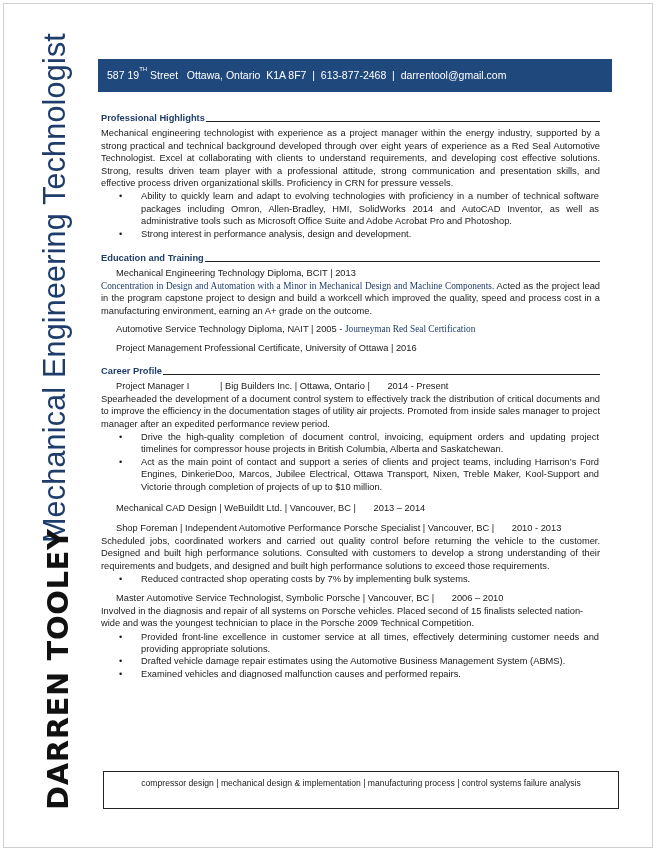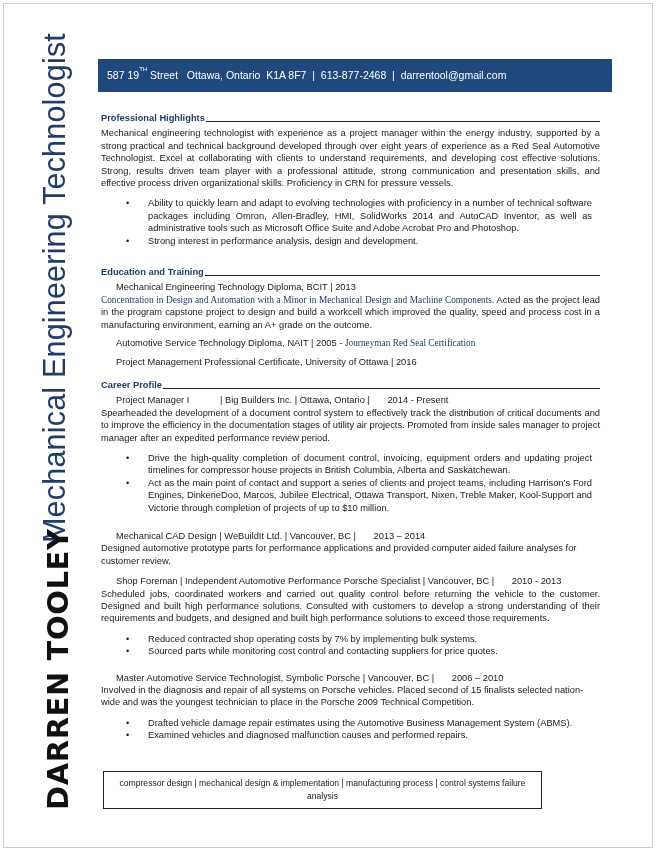--- a/index.html
+++ b/index.html
@@ -7,29 +7,29 @@
   .page-frame { position:absolute; left:3px; top:3px; width:650px; height:845px; border:1px solid #cfcfcf; box-sizing:border-box; }
   .vert { position:absolute; white-space:nowrap; transform-origin:left top; transform:rotate(-90deg); }
   .vert-title { left:37px; top:543px; font-size:30.5px; color:#1f3d6b; letter-spacing:0.2px; font-family:"Liberation Sans", sans-serif; }
   .vert-name { left:41px; top:810px; font-size:29px; font-weight:bold; color:#111; letter-spacing:0.6px; font-family:"DejaVu Sans", sans-serif; }
   .contact-bar { position:absolute; left:98px; top:59px; width:514px; height:33px; background:#1f497d; color:#fff; font-size:10.5px; line-height:33px; padding-left:9px; box-sizing:border-box; white-space:nowrap; }
   .contact-bar sup { font-size:6px; vertical-align:top; line-height:20px; }
   .content { position:absolute; left:101px; top:112px; width:499px; font-size:9.3px; line-height:12.4px; }
   .sec-head { color:#1f3d6b; font-weight:bold; font-size:9.3px; display:flex; align-items:flex-end; margin-bottom:3px; }
   .sec-head .rule { flex:1; border-bottom:1px solid #222; margin-left:1px; margin-bottom:2px; }
   p { margin:0; text-align:justify; }
-  ul { margin:8px; padding-left:39px; }
+  ul { margin:1px; padding-left:39px; }
   li { list-style:none; position:relative; text-align:justify; }
   li::before { content:"\2022"; position:absolute; left:-22px; }
   .b { font-weight:normal;padding-left:15px; }
   .blue { color:#1f3d6b;font-family:Liberation Serif, serif; }
   .gap6 { height:6px; }
   .gap8 { height:8px; }
   .gap10 { height:11px; }
-  .skills-box { position:absolute; left:103px; top:771px; width:439px; height:38px; border:1px solid #222; box-sizing:border-box; text-align:center; font-size:8.6px; line-height:13px; padding-top:5px; }
+  .skills-box { position:absolute; left:103px; top:771px; width:516px; height:38px; border:1px solid #222; box-sizing:border-box; text-align:center; font-size:8.6px; line-height:13px; padding-top:5px; }
 </style>
 </head>
 <body>
 
 <div class="page-frame"></div>
 
 <div class="vert vert-title">Mechanical Engineering Technologist</div>
 <div class="vert vert-name">DARREN TOOLEY</div>
 
 <div class="contact-bar">
@@ -77,38 +77,37 @@
     <p>Spearheaded the development of a document control system to effectively track the distribution of critical documents and to improve the efficiency in the documentation stages of utility air projects. Promoted from inside sales manager to project manager after an expedited performance review period.</p>
     <ul>
       <li>Drive the high-quality completion of document control, invoicing, equipment orders and updating project timelines for compressor house projects in British Columbia, Alberta and Saskatchewan.</li>
       <li>Act as the main point of contact and support a series of clients and project teams, including Harrison’s Ford Engines, DinkerieDoo, Marcos, Jubilee Electrical, Ottawa Transport, Nixen, Treble Maker, Kool-Support and Victorie through completion of projects of up to $10 million.</li>
     </ul>
   </div>
   <div class="gap8"></div>
 
   <div>
     <span class="b">Mechanical CAD Design</span><span style="white-space:pre;"> | WeBuildIt Ltd. | Vancouver, BC | </span><span class="b">2013 – 2014</span>
-    <p style="text-align:left;">Designed automotive prototype parts for performance applications and provided computer aided failure analyses for customer review.</p>
   </div>
   <div class="gap8"></div>
 
   <div>
     <span class="b">Shop Foreman |</span><span style="white-space:pre;margin-top:9px;"> Independent Automotive Performance Porsche Specialist | Vancouver, BC | </span><span class="b">2010 - 2013</span>
     <p>Scheduled jobs, coordinated workers and carried out quality control before returning the vehicle to the customer. Designed and built high performance solutions. Consulted with customers to develop a strong understanding of their requirements and budgets, and designed and built high performance solutions to exceed those requirements.</p>
     <ul>
       <li>Reduced contracted shop operating costs by 7% by implementing bulk systems.</li>
-      <li>Sourced parts while monitoring cost control and contacting suppliers for price quotes.</li>
     </ul>
   </div>
   <div class="gap6"></div>
 
   <div>
     <span class="b">Master Automotive Service Technologist,</span><span style="white-space:pre;"> Symbolic Porsche | Vancouver, BC | </span><span class="b">2006 – 2010</span>
     <p style="text-align:left;">Involved in the diagnosis and repair of all systems on Porsche vehicles. Placed second of 15 finalists selected nation-wide and was the youngest technician to place in the Porsche 2009 Technical Competition.</p>
     <ul>
+      <li>Provided front-line excellence in customer service at all times, effectively determining customer needs and providing appropriate solutions.</li>
       <li>Drafted vehicle damage repair estimates using the Automotive Business Management System (ABMS).</li>
       <li>Examined vehicles and diagnosed malfunction causes and performed repairs.</li>
     </ul>
   </div>
 </div>
 
 <div class="skills-box">
   <div>compressor design | mechanical design &amp; implementation | manufacturing process | control systems failure analysis</div>
 </div>
 

